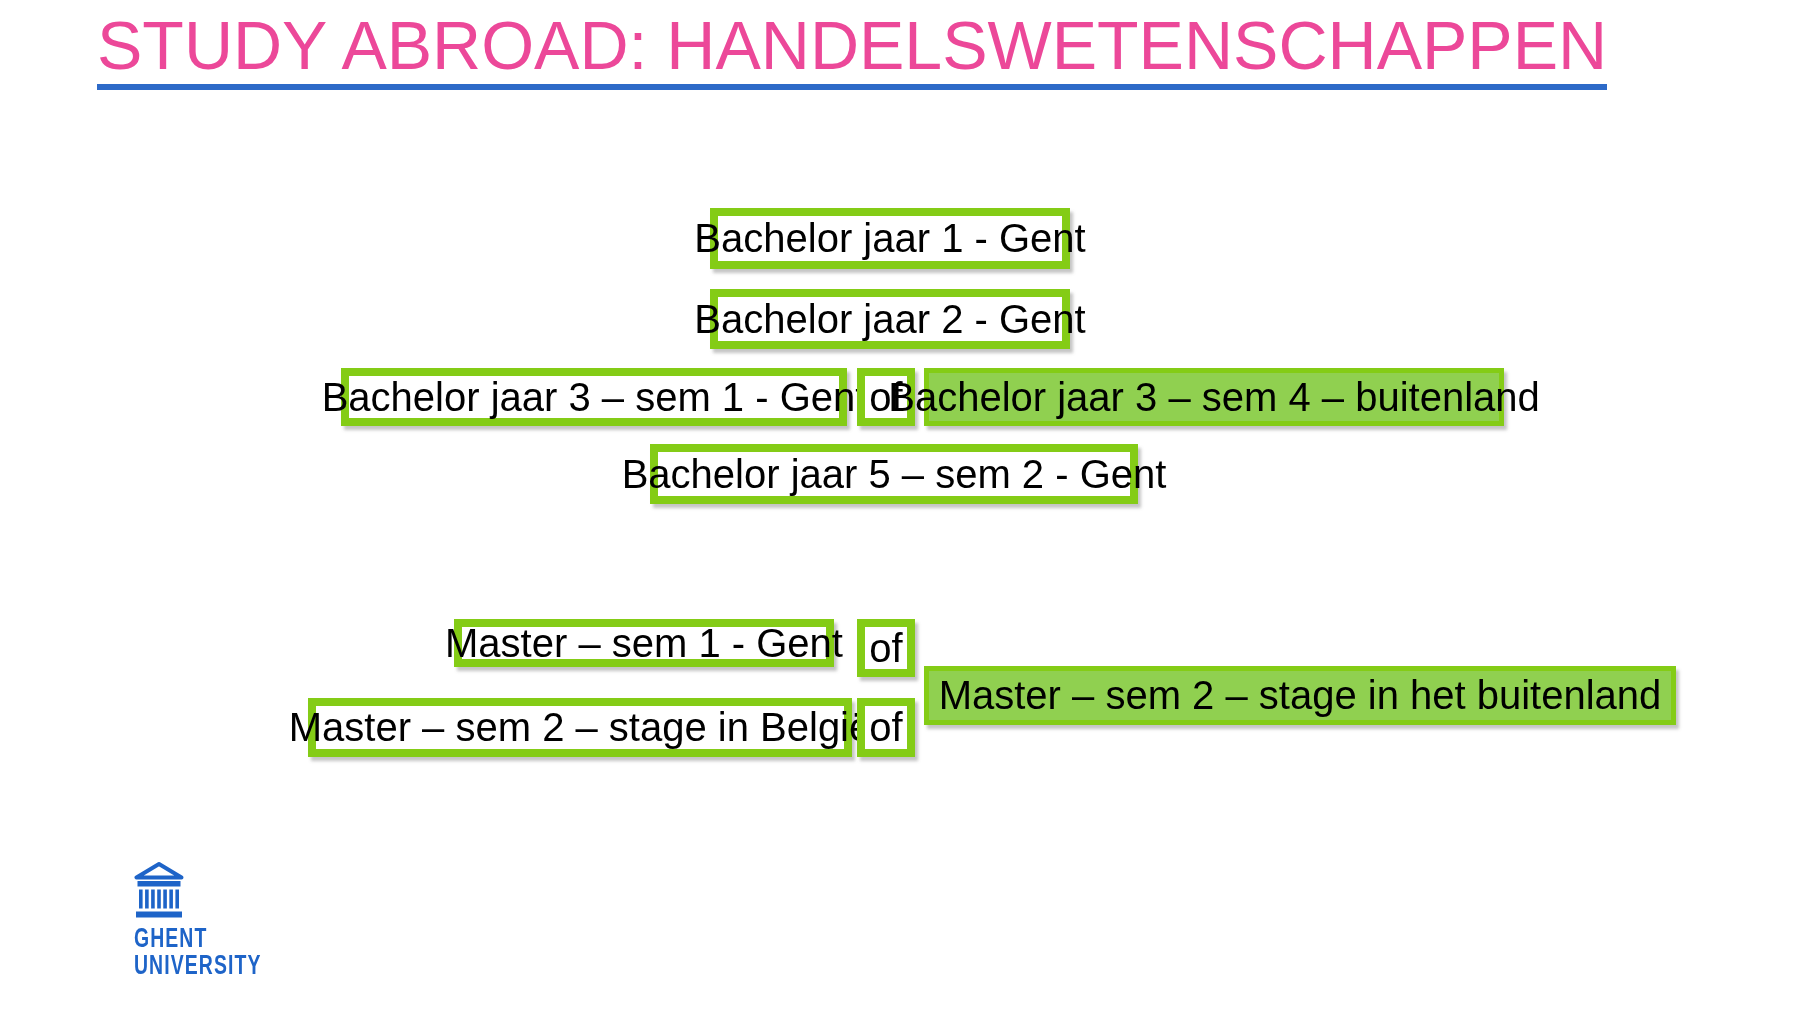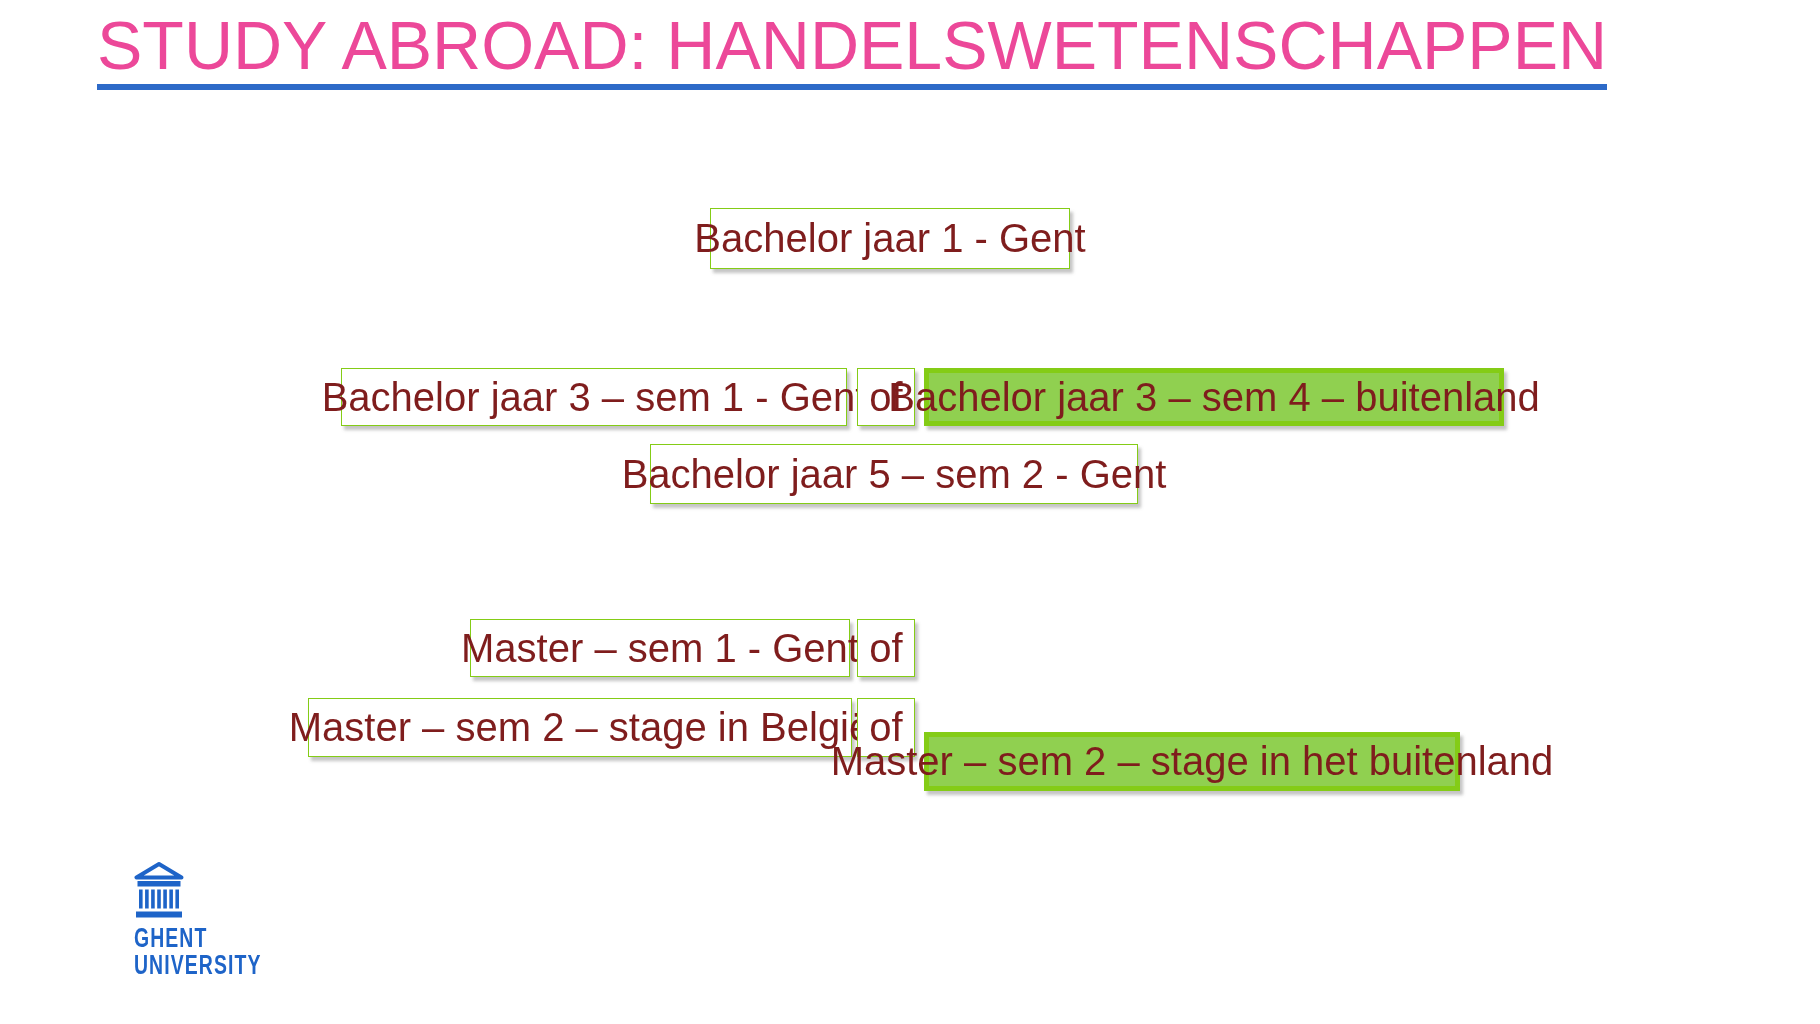--- a/index.html
+++ b/index.html
@@ -22,27 +22,27 @@
     letter-spacing: 0px;
     color: #ec4899;
     border-bottom: 6px solid #2D6AC8;
     padding-bottom: 3px;
     white-space: nowrap;
   }
   .box {
     position: absolute;
     box-sizing: border-box;
     background: #ffffff;
-    border: 1px solid #84cc16;
+    border: 8px solid #84cc16;
     box-shadow: 3px 4px 3px rgba(90,90,90,0.35);
     display: flex;
     align-items: center;
     justify-content: center;
     font-size: 40px;
-    color: #7f1d1d;
+    color: #000000;
     white-space: nowrap;
   }
   .box.green {
     background: #90D050;
     border-width: 5px;
   }
   .logo {
     position: absolute;
     left: 94px;
     top: 861px;
@@ -63,39 +63,40 @@
 </style>
 </head>
 <body>
 
 <div class="slide">
 
   <h1 class="title">STUDY ABROAD: HANDELSWETENSCHAPPEN</h1>
 
   <div class="box" style="left:710px; top:208px; width:360px; height:61px;">Bachelor jaar 1 - Gent</div>
 
+  <div class="box" style="left:710px; top:289px; width:360px; height:60px;">Bachelor jaar 2 - Gent</div>
 
   <div class="box" style="left:341px; top:368px; width:506px; height:58px;">Bachelor jaar 3 – sem 1 - Gent</div>
 
   <div class="box" style="left:857px; top:368px; width:58px; height:58px;">of</div>
 
   <div class="box green" style="left:924px; top:368px; width:580px; height:58px;">Bachelor jaar 3 – sem 4 – buitenland</div>
 
   <div class="box" style="left:650px; top:444px; width:488px; height:60px;">Bachelor jaar 5 – sem 2 - Gent</div>
 
-  <div class="box" style="left:470px; top:619px; width:380px; height:58px;">Master – sem 1 - Gent</div>
+  <div class="box" style="left:454px; top:619px; width:380px; height:48px;">Master – sem 1 - Gent</div>
 
   <div class="box" style="left:857px; top:619px; width:58px; height:58px;">of</div>
 
 
   <div class="box" style="left:308px; top:698px; width:544px; height:59px;">Master – sem 2 – stage in België</div>
 
   <div class="box" style="left:857px; top:698px; width:58px; height:59px;">of</div>
 
-  <div class="box green" style="left:924px; top:732px; width:536px; height:59px;">Master – sem 2 – stage in het buitenland</div>
+  <div class="box green" style="left:924px; top:666px; width:752px; height:59px;">Master – sem 2 – stage in het buitenland</div>
 
   <div class="logo">
     <svg class="logo-icon" width="50" height="57" viewBox="0 0 50 57" xmlns="http://www.w3.org/2000/svg">
       <path d="M25 3 L2.5 16.5 L47.5 16.5 Z" fill="none" stroke="#1E64C8" stroke-width="4" stroke-linejoin="round"></path>
       <rect x="3.5" y="20" width="43" height="5.5" fill="#1E64C8"></rect>
       <rect x="5" y="28.5" width="3.6" height="19" fill="#1E64C8"></rect>
       <rect x="11.07" y="28.5" width="3.6" height="19" fill="#1E64C8"></rect>
       <rect x="17.13" y="28.5" width="3.6" height="19" fill="#1E64C8"></rect>
       <rect x="23.2" y="28.5" width="3.6" height="19" fill="#1E64C8"></rect>
       <rect x="29.27" y="28.5" width="3.6" height="19" fill="#1E64C8"></rect>

